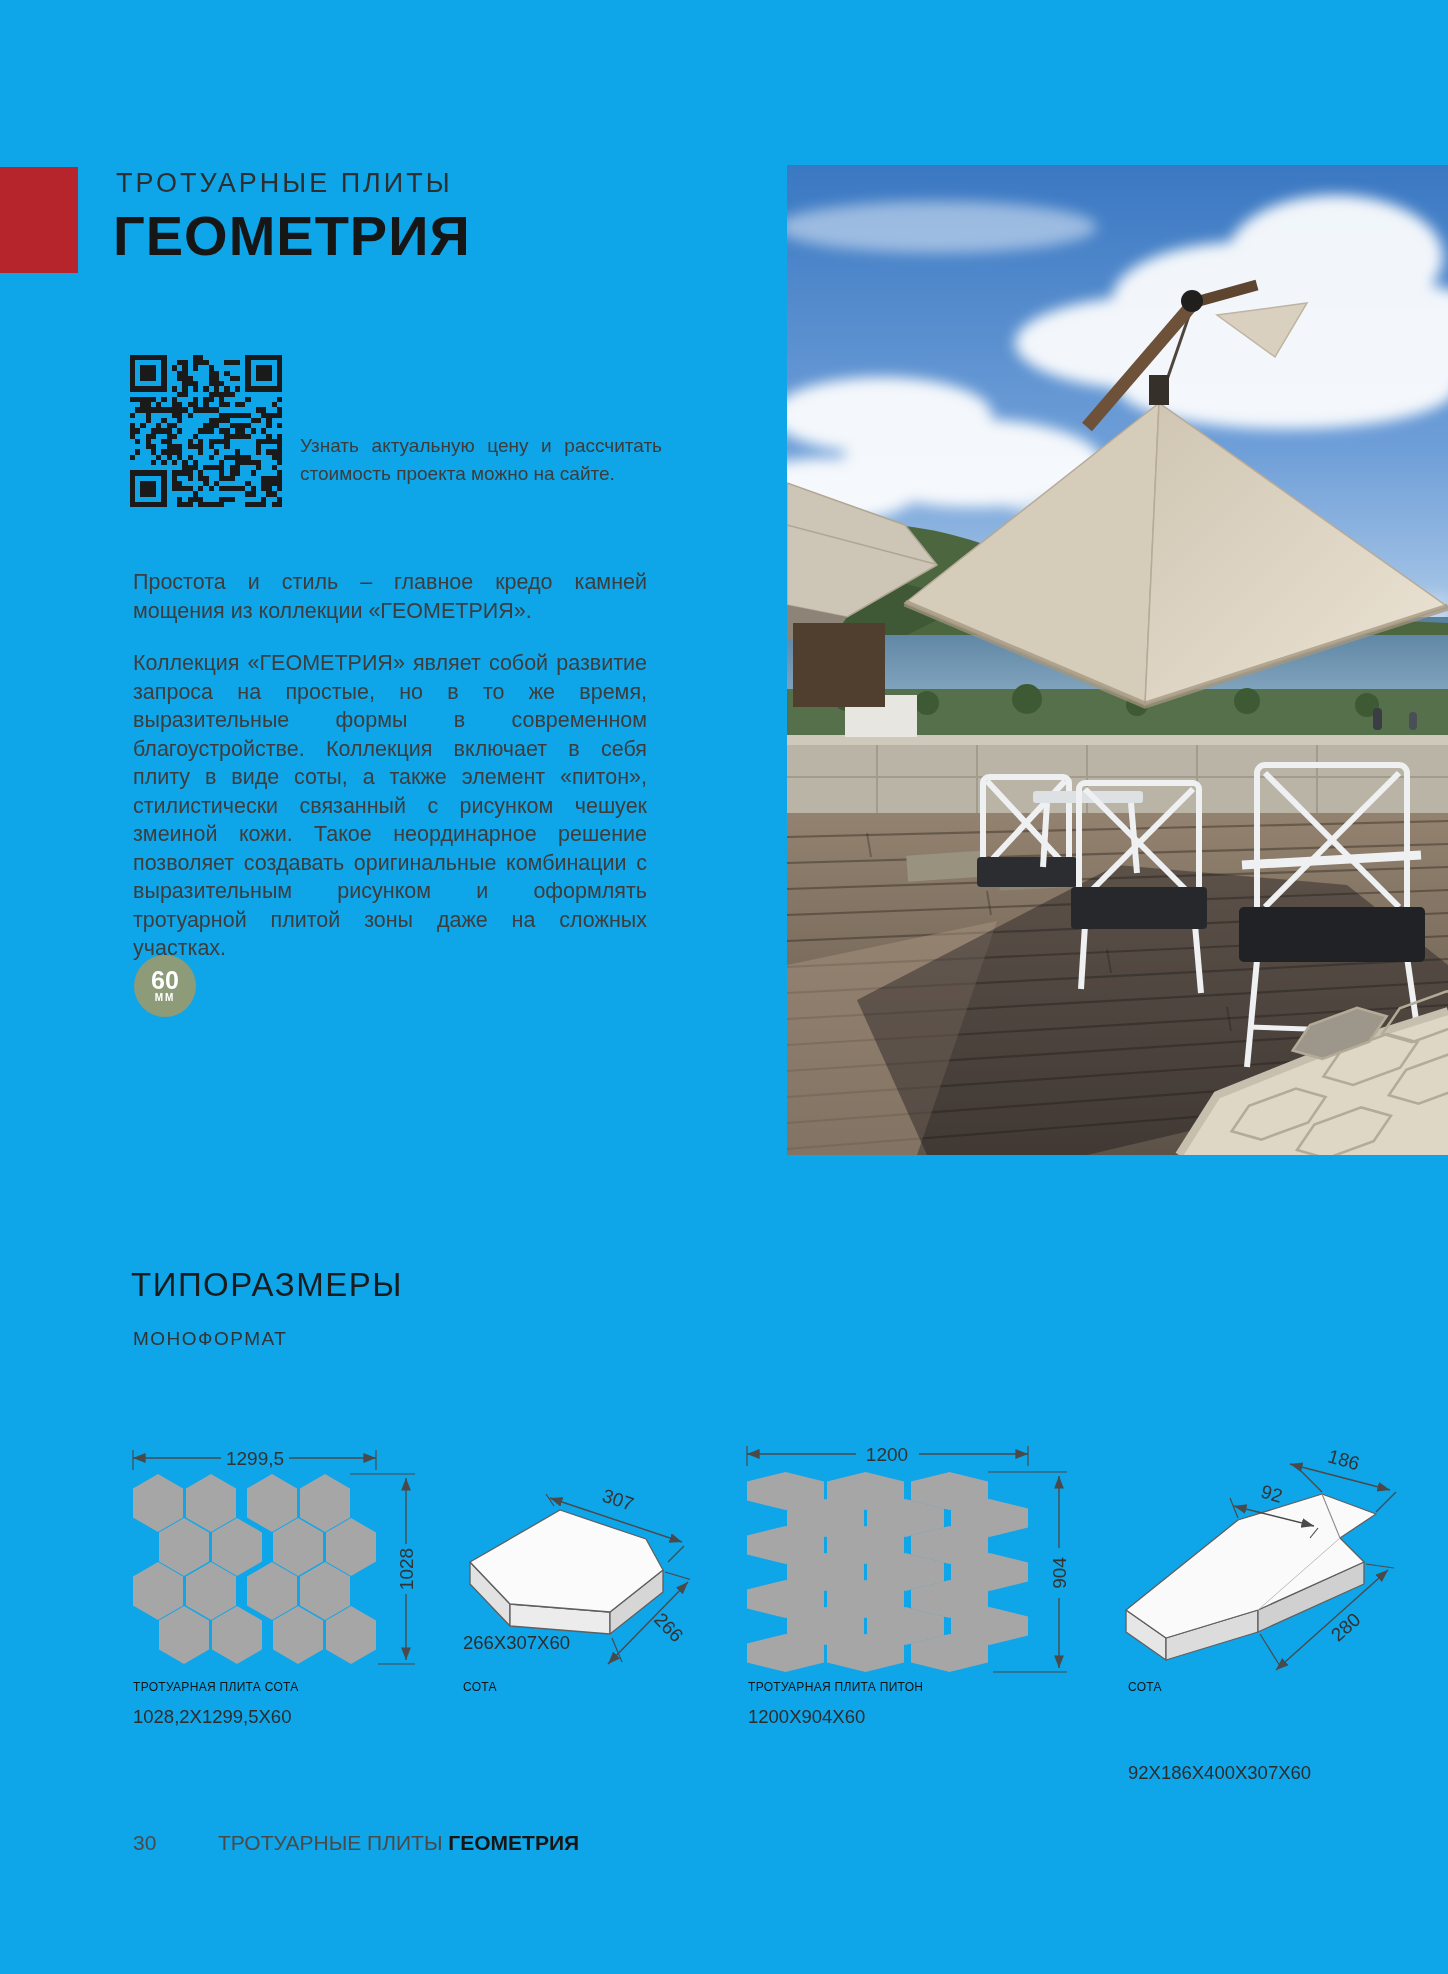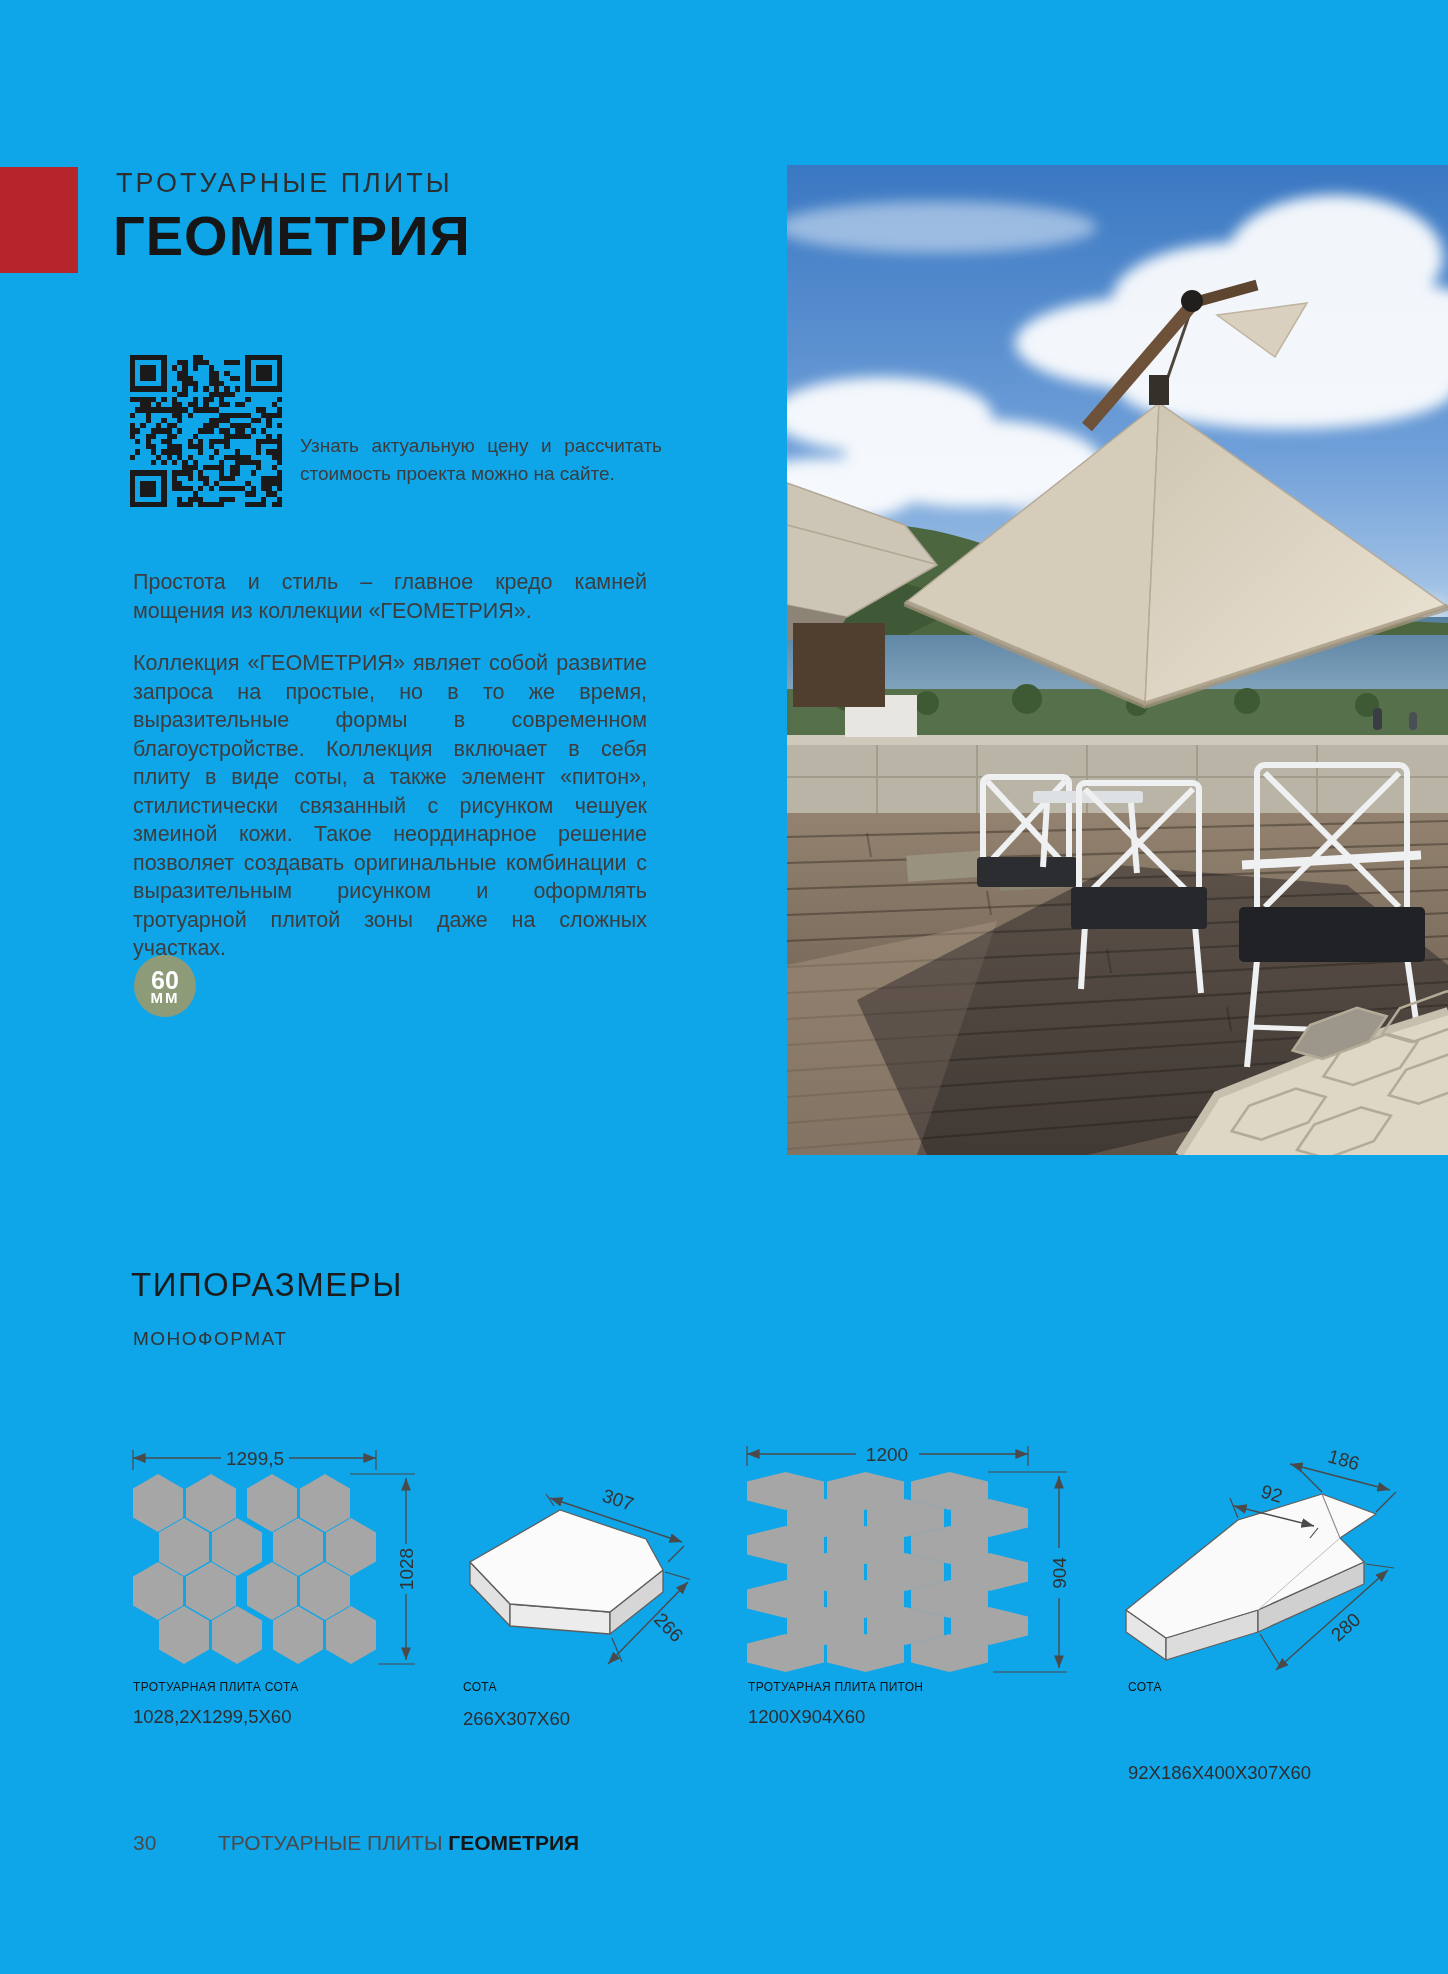--- a/index.html
+++ b/index.html
@@ -13,21 +13,21 @@
   .qr-wrap{left:130px;top:355px;width:152px;height:152px;}
   .qr-caption{left:300px;top:432px;width:362px;font-size:19px;line-height:28px;color:#3c3c3c;}
   .qr-caption .j{text-align:justify;-moz-text-align-last:justify;text-align-last:justify;}
 
   .intro{left:133px;top:568px;width:514px;font-size:21.5px;line-height:28.5px;color:#3d3d3d;text-align:justify;}
   .intro p{margin:0 0 24px 0;}
 
   .badge{left:134px;top:955px;width:62px;height:62px;border-radius:50%;background:#8d9b79;
          display:flex;flex-direction:column;align-items:center;justify-content:center;color:#fff;}
   .badge .v{font-size:25px;font-weight:700;line-height:24px;}
-  .badge .u{font-size:15px;font-weight:700;letter-spacing:2px;line-height:12px;}
+  .badge .u{font-size:10px;font-weight:700;letter-spacing:2px;line-height:12px;}
 
   .photo{left:787px;top:165px;width:661px;height:990px;overflow:hidden;background:#9db8d6;}
 
   .sizes-title{left:131px;top:1266px;font-size:33px;font-weight:400;color:#1c1c1c;letter-spacing:1.5px;}
   .sizes-sub{left:133px;top:1328px;font-size:19px;color:#333;letter-spacing:1.5px;}
 
   svg text{font-family:"Liberation Sans",sans-serif;}
   .dim{stroke:#4a4a4a;stroke-width:1.4;fill:none;}
   .ext{stroke:#4a4a4a;stroke-width:1.2;fill:none;}
   .dimtxt{font-size:19px;fill:#333;}
@@ -691,21 +691,21 @@
     <line x1="104" y1="24" x2="96" y2="12" class="ext"></line>
       <line x1="218" y1="80" x2="234" y2="64" class="ext"></line>
     <line x1="100" y1="16" x2="232" y2="60" class="dim" marker-start="url(#ar2)" marker-end="url(#ar2)"></line>
     <text transform="translate(166,24) rotate(18)" text-anchor="middle" class="dimtxt">307</text>
     <line x1="215" y1="90" x2="242" y2="98" class="ext"></line>
       <line x1="162" y1="156" x2="172" y2="180" class="ext"></line>
     <line x1="238" y1="100" x2="158" y2="182" class="dim" marker-start="url(#ar2)" marker-end="url(#ar2)"></line>
     <text transform="translate(214,150) rotate(46)" text-anchor="middle" class="dimtxt">266</text>
   </svg>
   <div class="abs fig-title" style="left:463px;top:1680px">СОТА</div>
-  <div class="abs fig-spec" style="left:463px;top:1708px">266X307X60</div>
+  <div class="abs fig-spec" style="left:463px;top:1632px">266X307X60</div>
 
   <svg class="abs" style="left:741px;top:1438px" width="340" height="240" viewBox="0 0 340 240">
     <defs>
         <marker id="ar3" markerWidth="10" markerHeight="8" refX="9" refY="3.5" orient="auto-start-reverse">
           <path d="M0,0 L9,3.5 L0,7 Z" fill="#4a4a4a"></path>
         </marker>
       </defs>
     <g id="hexgrid3" transform="translate(6,34)">
         <polygon points="38.5,0 77,9.5 77,28.5 38.5,38 0,28.5 0,9.5" fill="#a6a6a6"></polygon>
         <polygon points="118.5,0 157,9.5 157,28.5 118.5,38 80,28.5 80,9.5" fill="#a6a6a6"></polygon>

